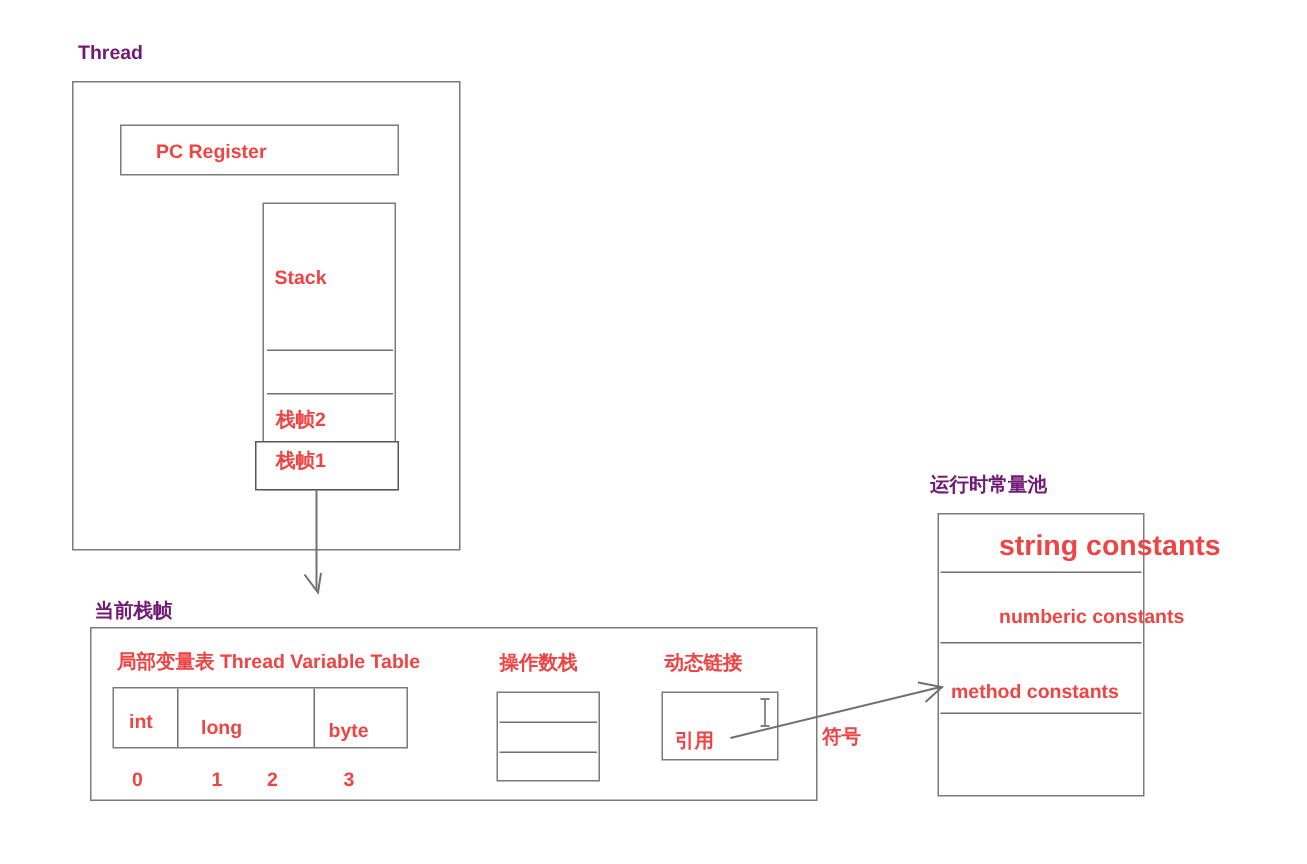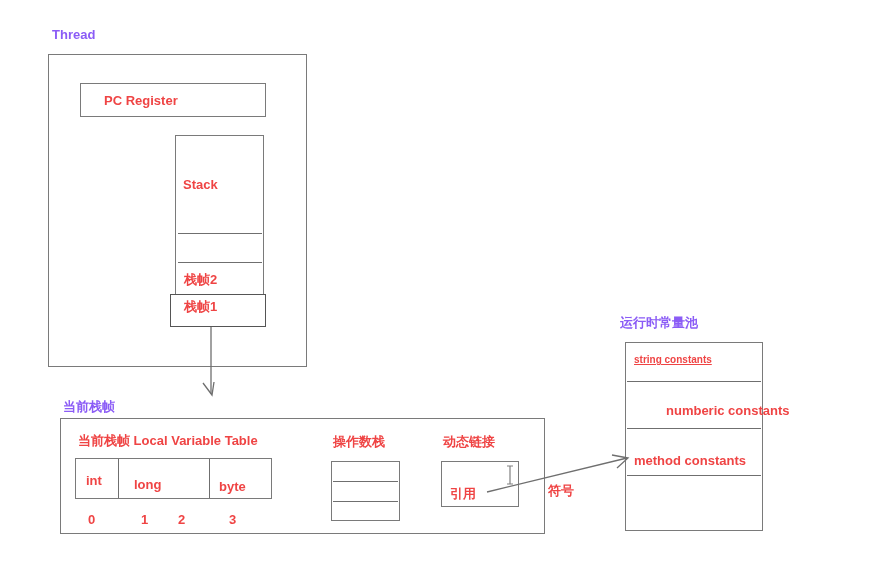--- a/index.html
+++ b/index.html
@@ -13,21 +13,21 @@
   #canvas {
     position: relative;
     width: 871px;
     height: 576px;
     background: #ffffff;
     overflow: hidden;
   }
   .lbl {
     position: absolute;
     font-weight: bold;
-    color: #8b5cf6;
+    color: #701a75;
     white-space: nowrap;
     line-height: 1;
   }
   .box {
     position: absolute;
     border: 1px solid #7a7a7a;
     background: #ffffff;
     box-sizing: border-box;
   }
   .box-dark {
@@ -83,21 +83,21 @@
 
   <div class="celltext" style="left:184px; top:273px; font-size:13px;">栈帧2</div>
 
   <div class="box box-dark" style="left:170px; top:294px; width:96px; height:33px;"></div>
   <div class="celltext" style="left:184px; top:300px; font-size:13px;">栈帧1</div>
 
   <div class="lbl" style="left:63px; top:400px; font-size:13px;">当前栈帧</div>
 
   <div class="box" style="left:60px; top:418px; width:485px; height:116px;"></div>
 
-  <div class="celltext" style="left:78px; top:434px; font-size:13px;">当前栈帧 Local Variable Table</div>
+  <div class="celltext" style="left:78px; top:434px; font-size:13px;">局部变量表 Thread Variable Table</div>
 
   <div class="box" style="left:75px; top:458px; width:197px; height:41px;"></div>
   <div class="vline" style="left:118px; top:459px; height:39px;"></div>
   <div class="vline" style="left:209px; top:459px; height:39px;"></div>
 
   <div class="celltext" style="left:86px; top:474px; font-size:13px;">int</div>
   <div class="celltext" style="left:134px; top:478px; font-size:13px;">long</div>
   <div class="celltext" style="left:219px; top:480px; font-size:13px;">byte</div>
 
   <div class="celltext" style="left:88px; top:513px; font-size:13px;">0</div>
@@ -117,21 +117,21 @@
   <div class="cursor-ibeam" style="left:504px; top:465px;">
     <svg width="12" height="20" viewBox="0 0 12 20">
       <path d="M3 1 H9 M6 1 V19 M3 19 H9" stroke="#808080" stroke-width="1.2" fill="none"></path>
     </svg>
   </div>
 
   <div class="lbl" style="left:620px; top:316px; font-size:13px;">运行时常量池</div>
 
   <div class="box" style="left:625px; top:342px; width:138px; height:189px;"></div>
 
-  <div class="celltext" style="left:634px; top:355px; font-size:10px;text-decoration:underline;">string constants</div>
+  <div class="celltext" style="left:666px; top:355px; font-size:19px;">string constants</div>
   <div class="hline" style="left:627px; top:381px; width:134px;"></div>
 
   <div class="celltext" style="left:634px; top:404px; font-size:13px;padding-left:32px;">numberic constants</div>
   <div class="hline" style="left:627px; top:428px; width:134px;"></div>
 
   <div class="celltext" style="left:634px; top:454px; font-size:13px;">method constants</div>
   <div class="hline" style="left:627px; top:475px; width:134px;"></div>
 
   <svg class="overlay">
 

